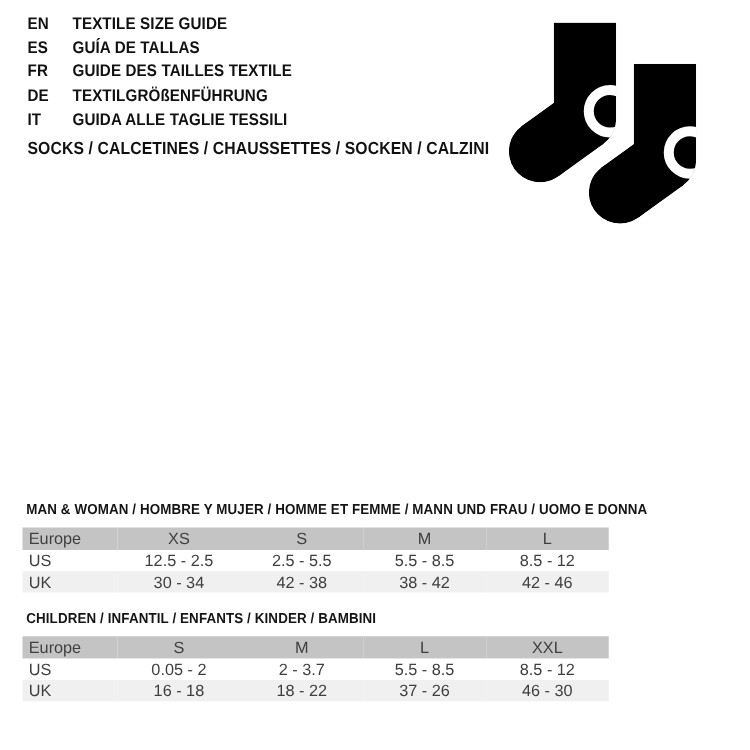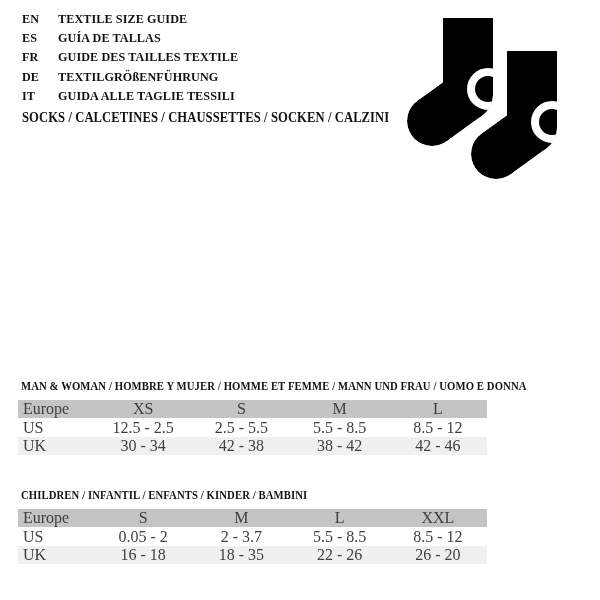--- a/index.html
+++ b/index.html
@@ -4,21 +4,21 @@
 <style>
   * { margin: 0; padding: 0; box-sizing: border-box; }
   html, body { width: 600px; height: 600px; }
   body {
     background: #ffffff;
     font-family: "Liberation Sans", sans-serif;
     position: relative;
     overflow: hidden;
     color: #111;
   }
-  .sheet { position: absolute; inset: 0; font-family: Liberation Serif, serif; }
+  .sheet { position: absolute; inset: 0; }
 
   
   .lang-list {
     position: absolute;
     left: 22px; top: 9px;
     transform: scaleX(0.9);
     transform-origin: left top;
   }
   .lang-row {
     display: flex;
@@ -60,39 +60,39 @@
     letter-spacing: 0.1px;
     color: #141414;
   }
   .size-table table {
     width: 469px;
     border-collapse: collapse;
     table-layout: fixed;
   }
   .size-table col.c-label { width: 76px; }
   .size-table th, .size-table td {
-    font-size: 16px;
+    font-size: 13px;
     font-weight: normal;
     color: #3f3f3f;
     text-align: center;
     height: 17px;
     padding: 0;
     white-space: nowrap;
   }
   .size-table th.lab, .size-table td.lab {
     text-align: left;
     padding-left: 5px;
   }
   .size-table thead tr {
     background: #c4c4c4;
   }
   .size-table thead th { border-bottom: 1px solid #ffffff; height: 18px; }
   .size-table tbody tr.alt { background: #f0f0f0; padding-left: 32px; }
 
-  .t-adults   { top: 380px; }
+  .t-adults   { top: 402px; }
   .t-children { top: 489px; }
 </style>
 </head>
 <body>
 
 <div class="sheet">
 
   <div class="lang-list">
     <div class="lang-row">
       <span class="lang-code">EN</span>
@@ -216,21 +216,21 @@
         <tr>
           <td class="lab">US</td>
           <td>0.05 - 2</td>
           <td>2 - 3.7</td>
           <td>5.5 - 8.5</td>
           <td>8.5 - 12</td>
         </tr>
         <tr class="alt">
           <td class="lab">UK</td>
           <td>16 - 18</td>
-          <td>18 - 35</td>
-          <td>22 - 26</td>
-          <td>26 - 20</td>
+          <td>18 - 22</td>
+          <td>37 - 26</td>
+          <td>46 - 30</td>
         </tr>
       </tbody>
     </table>
   </section>
 
 </div>
 
 </body></html>

